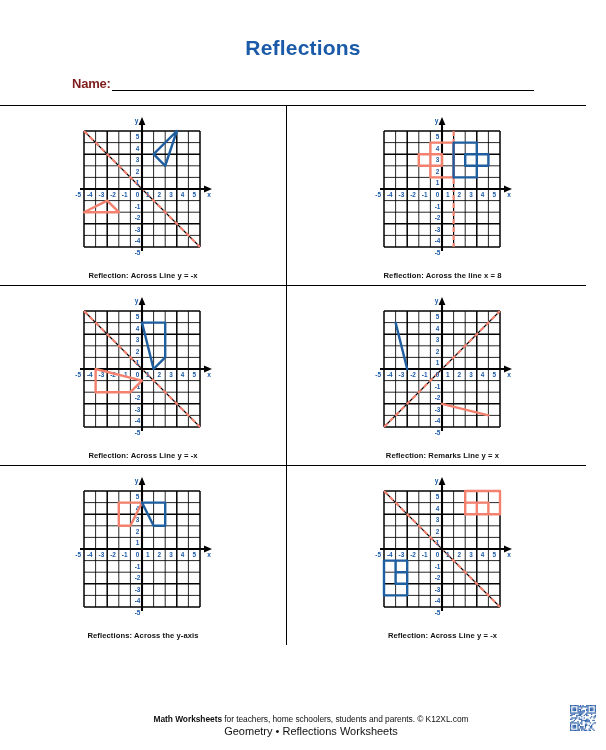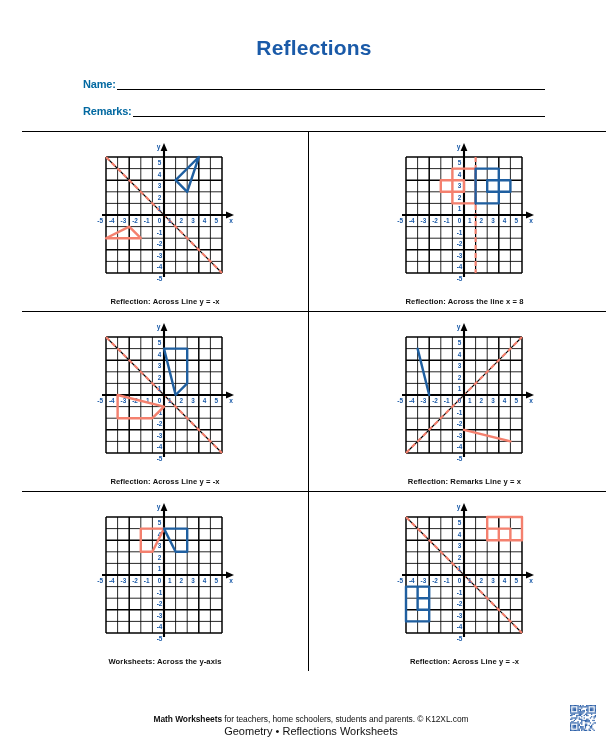--- a/index.html
+++ b/index.html
@@ -13,41 +13,40 @@
     font-family: "Liberation Sans", sans-serif;
     color: #000;
     position: relative;
     overflow: hidden;
   }
   .page {
     width: 606px;
     height: 750px;
     position: relative;
     box-sizing: border-box;
-    padding-left: 22px;
   }
 
   
   .title {
     text-align: center;
     color: #1a5aa8;
     font-weight: bold;
     font-size: 21px;
     letter-spacing: 0.2px;
     padding-top: 36px;
     margin: 0 0 16px 0;
   }
   .field-row {
     display: flex;
     align-items: flex-end;
     margin: 0 auto 13px auto;
     width: 462px;
-    font-size: 11px;
+    font-size: 13px;
     font-weight: bold;
-    color: #0369a1;
+    color: #7f1d1d;
   }
   .field-label {
     white-space: nowrap;
     padding-right: 1px;
     letter-spacing: -0.2px;
   }
   .field-line {
     flex: 1;
     border-bottom: 1.3px solid #000;
     height: 13px;
@@ -123,24 +122,20 @@
 
 <div class="page">
 
   <h1 class="title">Reflections</h1>
 
   <div class="field-row">
     <span class="field-label">Name:</span>
     <span class="field-line"></span>
   </div>
 
-  <div class="field-row">
-    <span class="field-label">Remarks:</span>
-    <span class="field-line"></span>
-  </div>
 
   <div class="problems">
 
     <div class="prow first">
       <div class="pcell left">
         <div class="graph-wrap">
             <svg class="graph" width="160" height="152" viewBox="0 0 160 152">
               <g>
                 <line x1="21" y1="16" x2="21" y2="132" stroke="#000000" stroke-width="1.5"></line>
                 <line x1="32.6" y1="16" x2="32.6" y2="132" stroke="#000000" stroke-width="0.85"></line>
@@ -445,21 +440,21 @@
                 <text x="74.5" y="35.6" fill="#1a5aa8" font-size="6.4" font-weight="bold" text-anchor="middle" font-family="&quot;Liberation Sans&quot;, sans-serif">4</text>
                 <text x="74.5" y="24" fill="#1a5aa8" font-size="6.4" font-weight="bold" text-anchor="middle" font-family="&quot;Liberation Sans&quot;, sans-serif">5</text>
                 <text x="74.5" y="81.6" fill="#1a5aa8" font-size="6.4" font-weight="bold" text-anchor="middle" font-family="&quot;Liberation Sans&quot;, sans-serif">0</text>
                 <text x="146" y="82" fill="#1a5aa8" font-size="6.6" font-weight="bold" text-anchor="middle" font-family="&quot;Liberation Sans&quot;, sans-serif">x</text>
                 <text x="73.5" y="8" fill="#1a5aa8" font-size="6.6" font-weight="bold" text-anchor="middle" font-family="&quot;Liberation Sans&quot;, sans-serif">y</text>
                 <polygon points="55.8,27.6 79,27.6 67.4,50.8 55.8,50.8" fill="none" stroke="#f4806e" stroke-width="2.4" stroke-linejoin="round" stroke-linecap="round"></polygon>
                 <polygon points="102.2,27.6 79,27.6 90.6,50.8 102.2,50.8" fill="none" stroke="#1f5fa0" stroke-width="2.4" stroke-linejoin="round" stroke-linecap="round"></polygon>
               </g>
             </svg>
           </div>
-        <div class="caption">Worksheets: Across the y-axis</div>
+        <div class="caption">Reflections: Across the y-axis</div>
       </div>
       <div class="pcell">
         <div class="graph-wrap">
             <svg class="graph" width="160" height="152" viewBox="0 0 160 152">
               <g>
                 <line x1="21" y1="16" x2="21" y2="132" stroke="#000000" stroke-width="1.5"></line>
                 <line x1="32.6" y1="16" x2="32.6" y2="132" stroke="#000000" stroke-width="0.85"></line>
                 <line x1="44.2" y1="16" x2="44.2" y2="132" stroke="#000000" stroke-width="1.5"></line>
                 <line x1="55.8" y1="16" x2="55.8" y2="132" stroke="#000000" stroke-width="0.85"></line>
                 <line x1="67.4" y1="16" x2="67.4" y2="132" stroke="#000000" stroke-width="0.85"></line>

